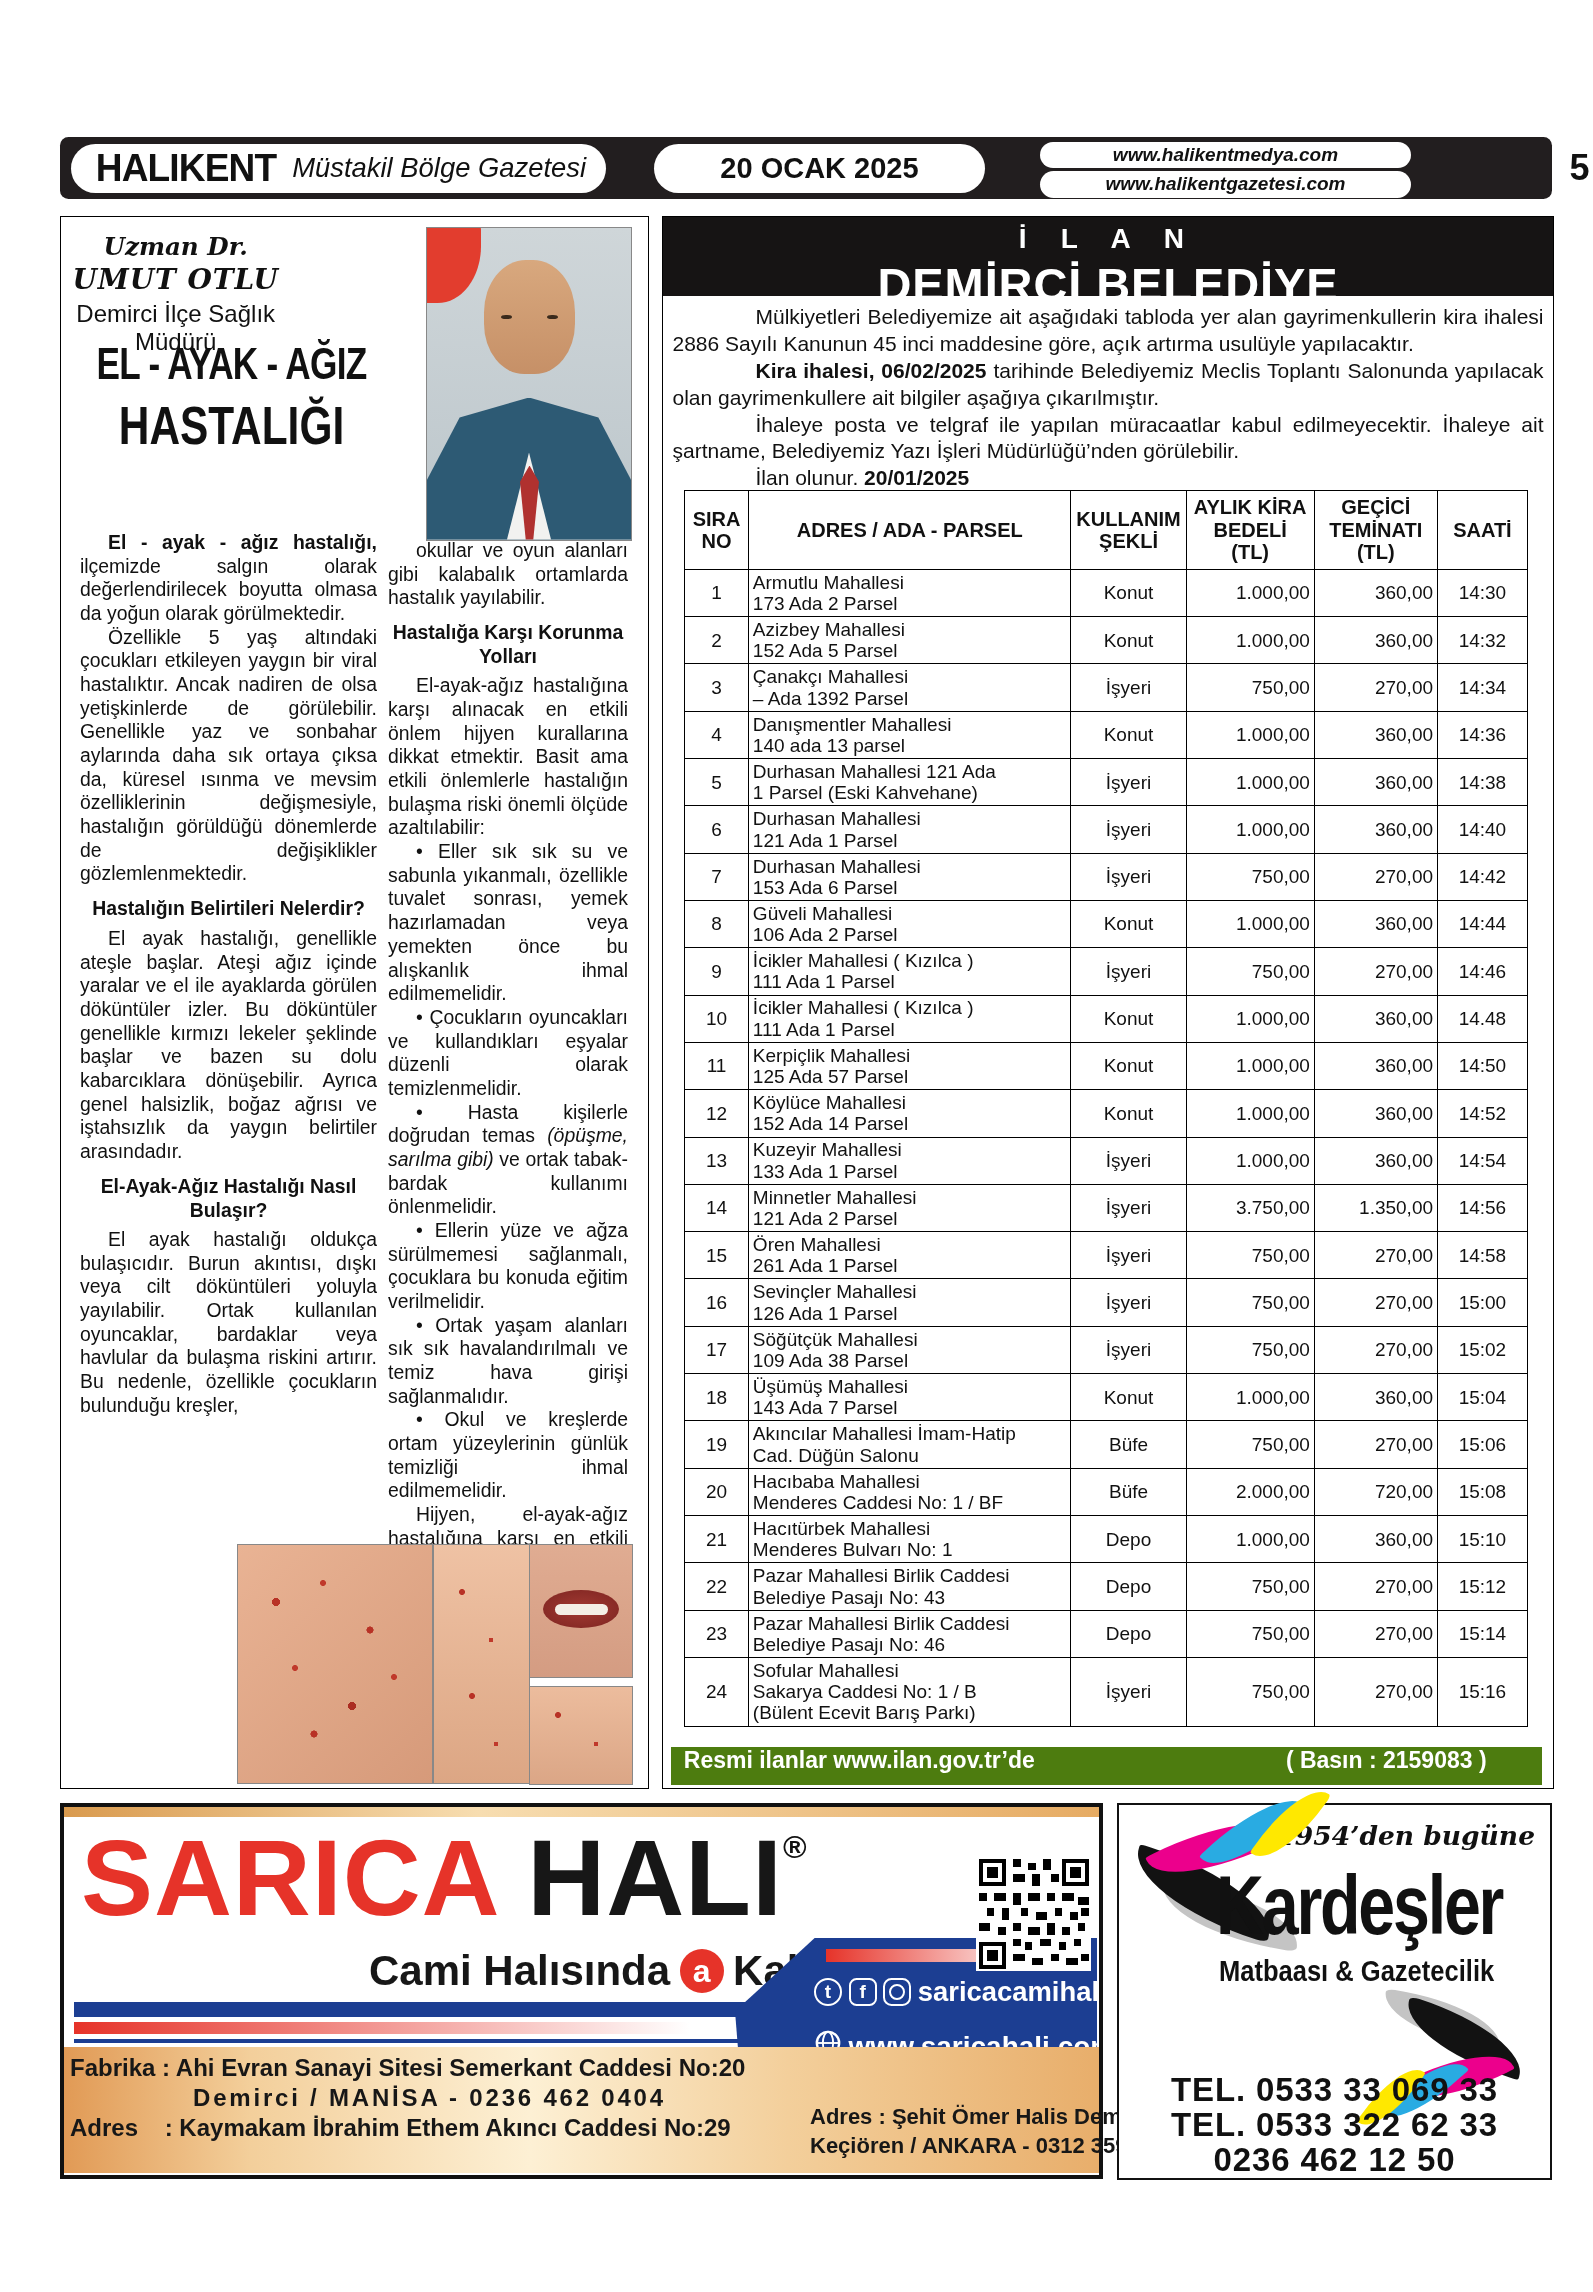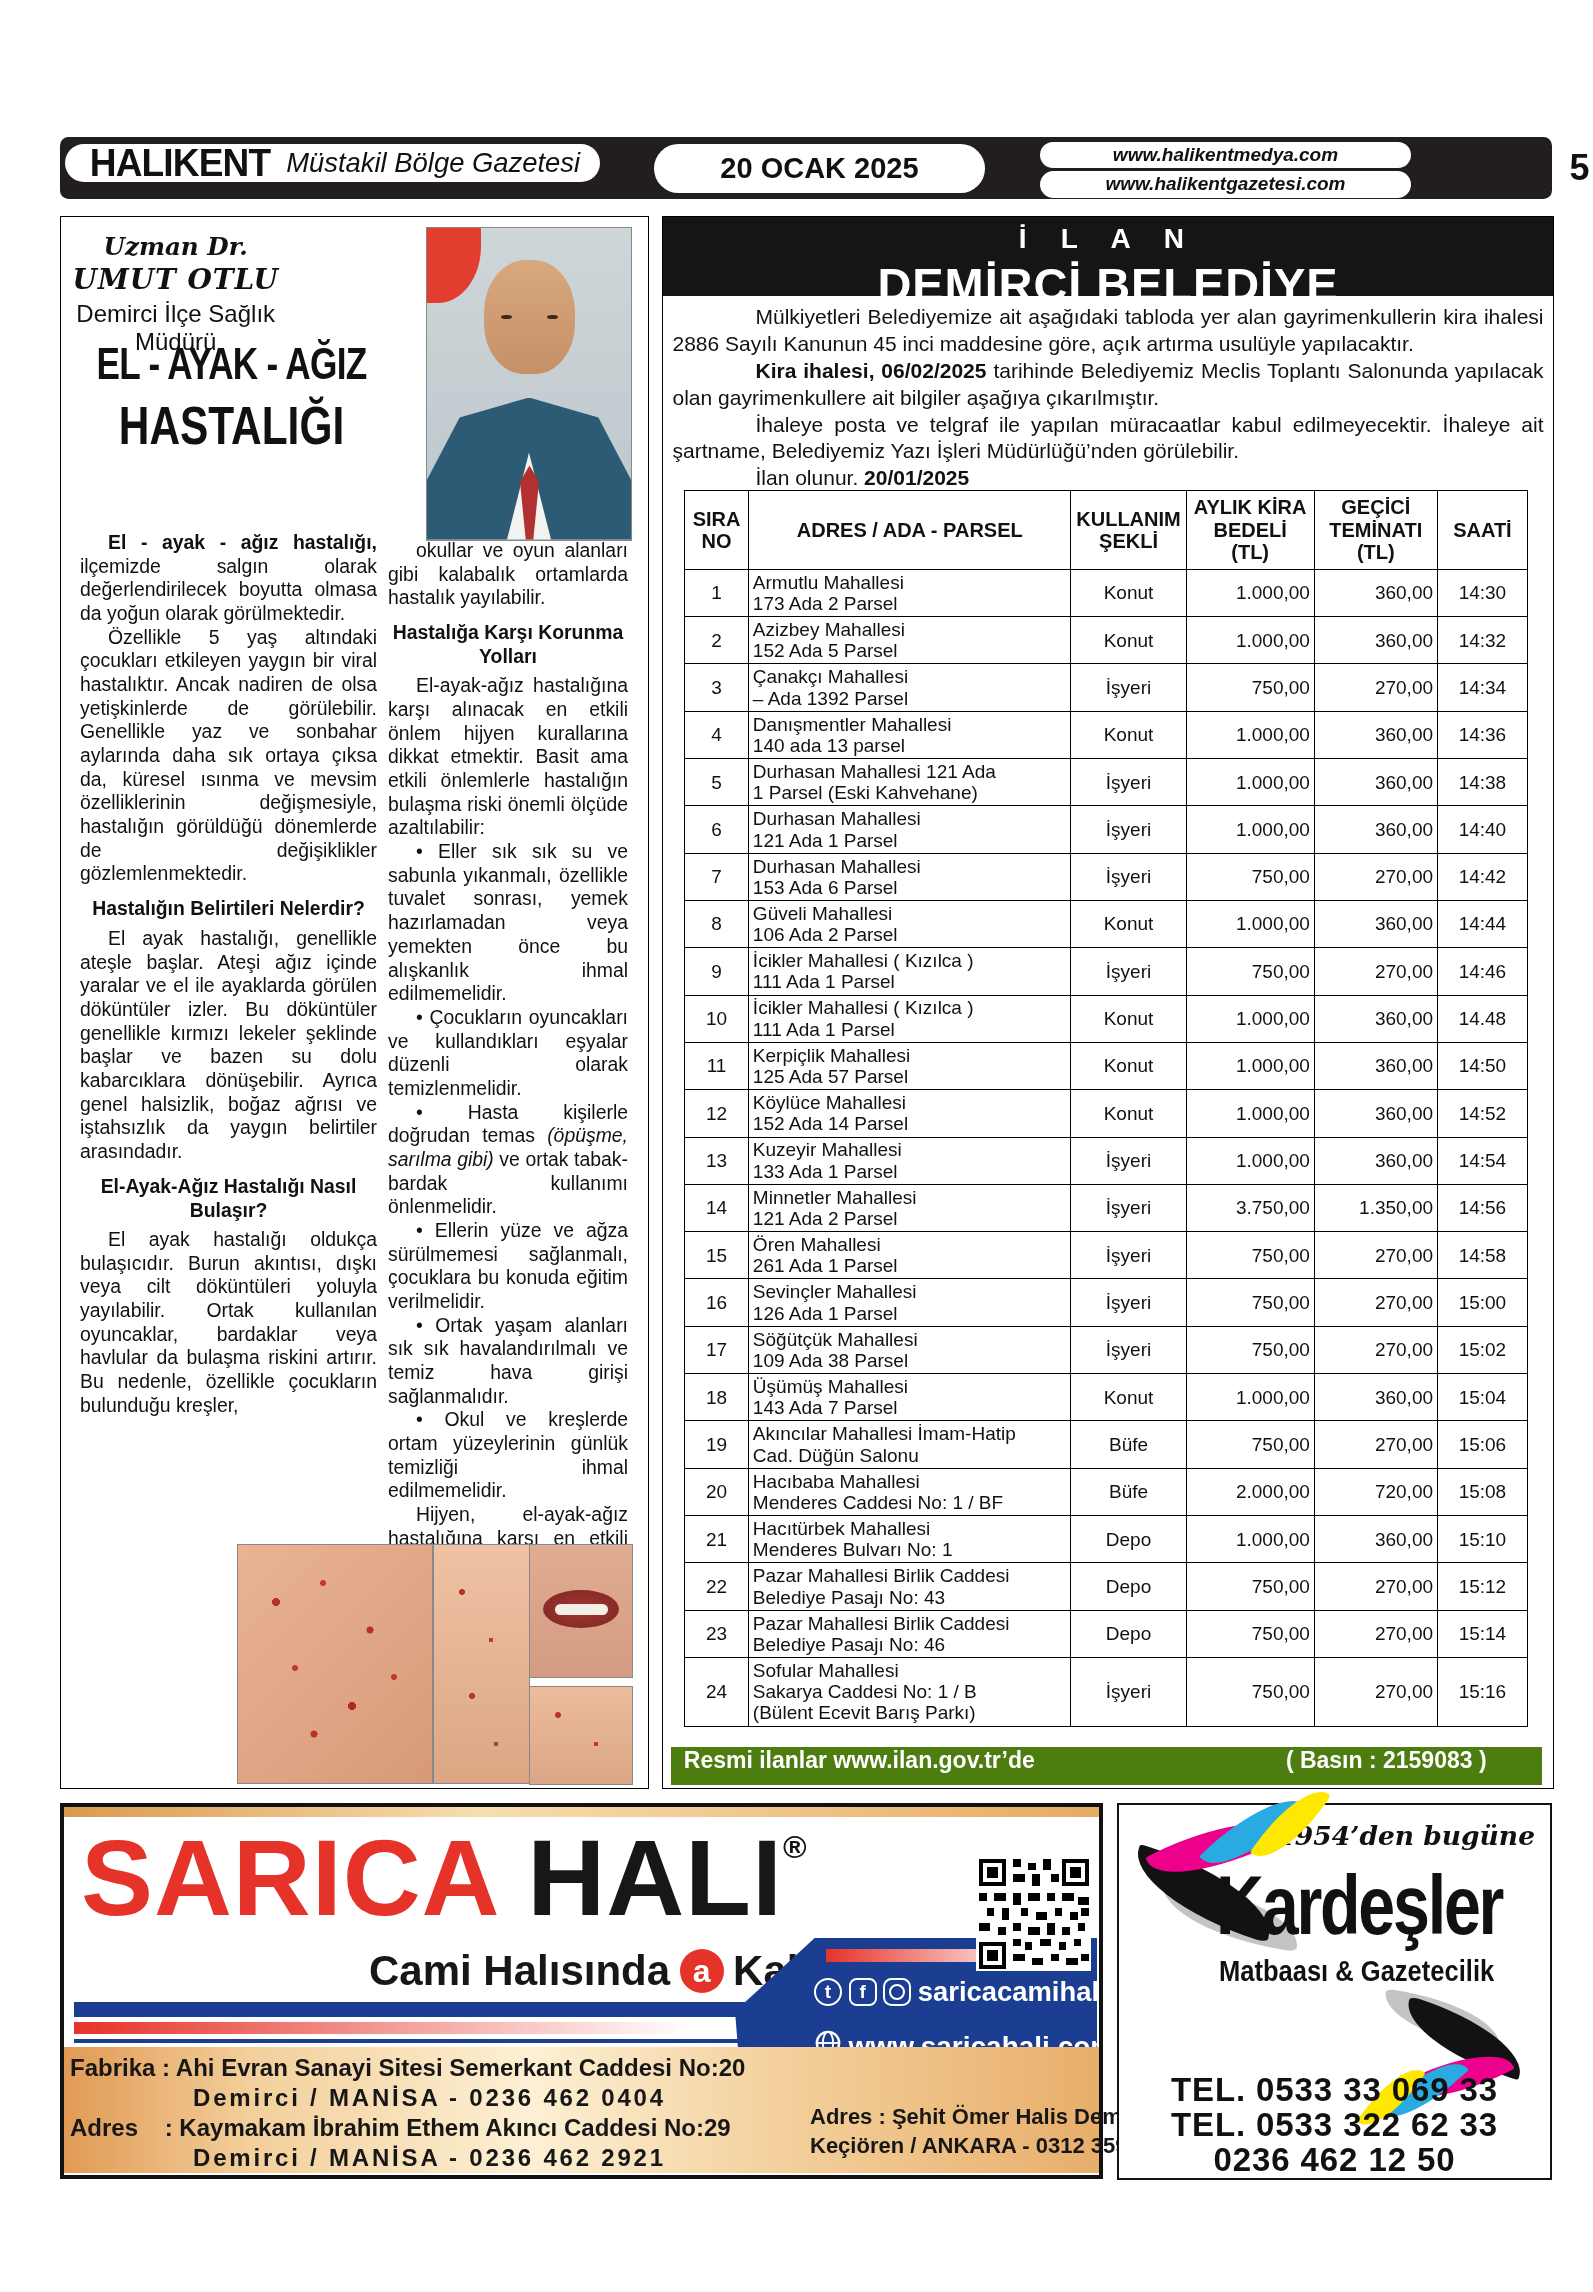--- a/index.html
+++ b/index.html
@@ -4,21 +4,21 @@
 <style>
   html,body{margin:0;padding:0;background:#e9e9e9;}
   #page{position:relative;width:1594px;height:2292px;background:#fff;overflow:hidden;
         font-family:"Liberation Sans",sans-serif;color:#111;}
   .abs{position:absolute;}
   .pre{white-space:pre-line;}
 
   
   .masthead{left:60px;top:137px;width:1492px;height:62px;background:#221e1f;border-radius:8.5px;}
   .pill{position:absolute;background:#fff;border-radius:26.5px;display:flex;align-items:center;justify-content:center;}
-  .mh-name{left:5px;top:6.6px;width:535px;height:38px;gap:11.4px;justify-content:center;}
+  .mh-name{left:11px;top:6.6px;width:535px;height:49px;gap:11.4px;justify-content:center;}
   .mh-name .brand{font-size:39px;font-weight:900;letter-spacing:-0.9px;transform:scaleX(.95);}
   .mh-name .sub{font-size:27.4px;font-style:italic;font-weight:500;}
   .mh-date{left:594px;top:6.6px;width:331px;height:49px;font-size:29px;font-weight:900;transform-origin:center;}
   .mh-site{left:980px;width:371px;height:26.5px;border-radius:15px;font-size:19px;font-weight:700;font-style:italic;}
   .mh-site1{top:4.7px;} .mh-site2{top:34px;}
   .mh-page{left:1493px;top:4.7px;width:53px;height:53px;border-radius:50%;font-size:36px;font-weight:900;}
 
   
   .article{left:60px;top:216px;width:587px;height:1571px;border:1.9px solid #000;background:#fff;}
   .author{left:5.7px;top:15px;width:218px;text-align:center;font-family:"DejaVu Serif",serif;}
@@ -517,21 +517,20 @@
         <path fill="#fff" d="M1,1h5v5h-5zM23,1h5v5h-5zM1,23h5v5h-5z"></path>
         <path fill="#000" d="M2,2h3v3h-3zM24,2h3v3h-3zM2,24h3v3h-3z"></path>
         <path fill="#000" d="M9,0h2v2h-2zM13,1h2v2h-2zM17,0h2v3h-2zM9,4h3v2h-3zM14,4h2v3h-2zM19,4h2v2h-2zM0,9h2v2h-2zM4,9h3v2h-3zM9,9h2v3h-2zM13,9h3v2h-3zM18,9h2v2h-2zM22,9h3v2h-3zM26,10h3v2h-3zM2,13h2v2h-2zM6,13h2v3h-2zM11,13h2v2h-2zM15,14h3v2h-3zM20,13h2v2h-2zM24,14h2v2h-2zM27,13h2v2h-2zM0,17h3v2h-3zM5,18h2v2h-2zM9,17h2v2h-2zM13,18h3v2h-3zM18,17h2v3h-2zM22,18h2v2h-2zM26,17h2v2h-2zM9,21h2v2h-2zM12,22h2v2h-2zM16,21h3v2h-3zM21,22h2v2h-2zM25,21h2v2h-2zM9,25h3v2h-3zM14,26h3v2h-3zM19,25h2v2h-2zM23,26h3v2h-3zM27,25h2v2h-2z"></path>
       </svg>
     </div>
     <div class="abs gold-strip">
       <div class="ga-left">
         <div class="l"><span>Fabrika :</span><span> Ahi Evran Sanayi Sitesi Semerkant Caddesi No:20</span></div>
         <div class="l tel">Demirci / MANİSA - 0236 462 0404</div>
         <div class="l"><span style="white-space:pre;">Adres    :</span><span> Kaymakam İbrahim Ethem Akıncı Caddesi No:29</span></div>
-        <div class="l tel">Demirci / MANİSA - 0236 462 2921</div>
       </div>
       <div class="ga-right">
         <div class="l"><span>Adres :</span><span> Şehit Ömer Halis Demir Bulvarı No:125/A</span></div>
         <div class="l">Keçiören / ANKARA - 0312 359 0645</div>
       </div>
     </div>
   </div>
 
   <div class="abs kardesler">
     <div class="since">1954’den bugüne</div>

